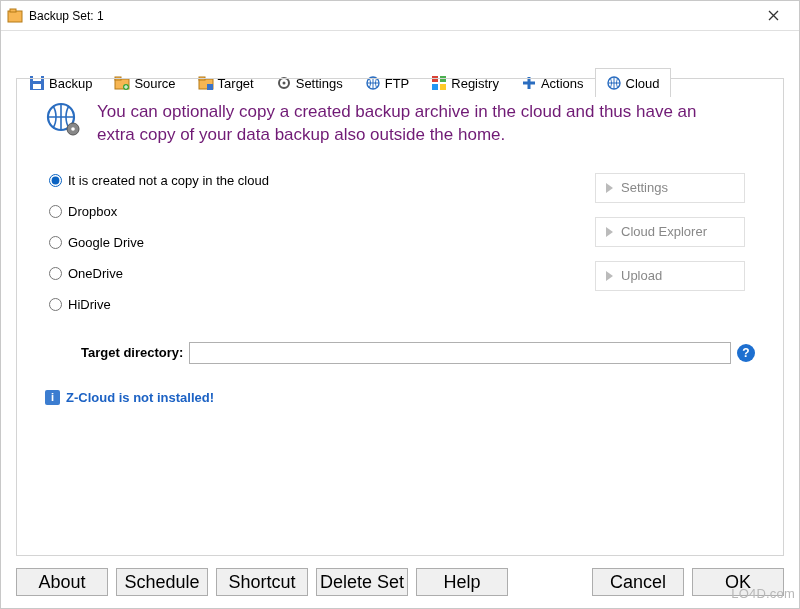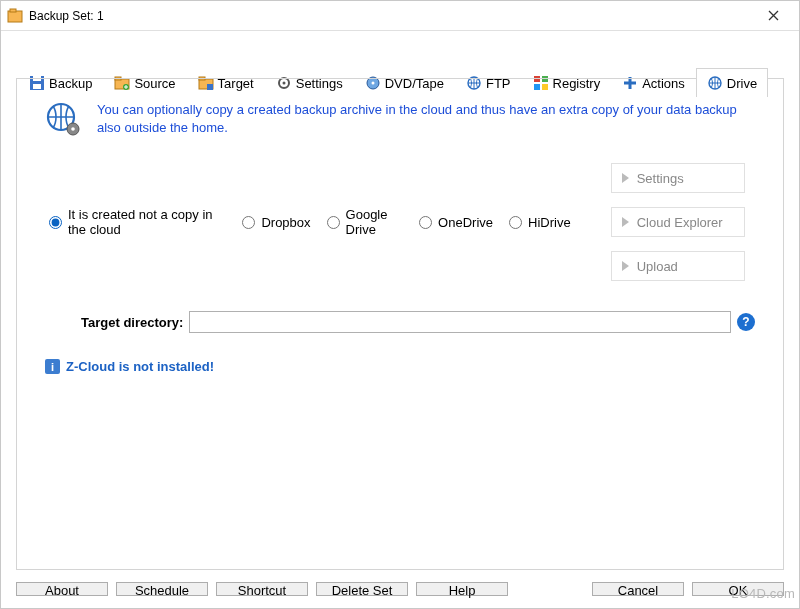--- a/index.html
+++ b/index.html
@@ -76,28 +76,28 @@
   flex: 1;
   padding: 22px 28px 18px 28px;
   position: relative;
 }
 .intro {
   display: flex;
   gap: 16px;
   margin-bottom: 26px;
 }
 .intro .big-icon { width: 36px; height: 36px; flex-shrink: 0; }
-.intro .msg { font-size: 13px; color: #1d4ed8; line-height: 1.35; max-width: 640px;}
+.intro .msg { font-size: 17px; color: #701a75; line-height: 1.35; max-width: 640px;}
 .mainrow {
   display: flex;
   gap: 40px;
 }
 .radios {
   display: flex;
-  flex-direction: row;
+  flex-direction: column;
   gap: 16px;
   margin-left: 4px;
 }
 .radio-opt { display: flex; align-items: center; gap: 6px; font-size: 13px; cursor: pointer; }
 .radio-opt input { accent-color: #0a63c2; }
 .sidebtns {
   margin-left: auto;
   margin-right: 10px;
   display: flex;
   flex-direction: column;
@@ -161,25 +161,25 @@
   display: flex; align-items: center; justify-content: center;
   font-size: 11px; font-weight: bold;
   border-radius: 2px;
 }
 .bottom-bar {
   display: flex;
   gap: 8px;
   padding: 12px 0 6px 0;
 }
 .bottom-bar button {
-  height: 14px;
+  height: 28px;
   width: 92px;
   border: 1px solid #adadad;
   background: #f0f0f0;
-  font-size: 13px;
+  font-size: 18px;
   cursor: pointer;
 }
 .bottom-bar .gap { flex: 1; }
 .watermark {
   position: absolute;
   right: 4px;
   bottom: 7px;
   font-size: 13px;
   color: #b8b8b8;
   letter-spacing: .2px;
@@ -243,29 +243,20 @@
             <svg viewBox="0 0 16 16">
               <circle cx="8" cy="8" r="5" fill="none" stroke="#555" stroke-width="2"></circle>
               <circle cx="8" cy="8" r="1.5" fill="#555"></circle>
             </svg>
           </span>
         <span>Settings</span>
       </div>
       <div class="tab">
         <span class="ticon">
             <svg viewBox="0 0 16 16">
-              <circle cx="8" cy="8" r="6" fill="#6fa7e2" stroke="#2a5a9a"></circle>
-              <circle cx="8" cy="8" r="1.5" fill="#fff"></circle>
-            </svg>
-          </span>
-        <span>DVD/Tape</span>
-      </div>
-      <div class="tab">
-        <span class="ticon">
-            <svg viewBox="0 0 16 16">
               <circle cx="8" cy="8" r="6" fill="none" stroke="#2a6dc0" stroke-width="1.4"></circle>
               <path d="M2 8h12M8 2v12M4 3c2 3 2 7 0 10M12 3c-2 3-2 7 0 10" fill="none" stroke="#2a6dc0" stroke-width="1"></path>
             </svg>
           </span>
         <span>FTP</span>
       </div>
       <div class="tab">
         <span class="ticon">
             <svg viewBox="0 0 16 16">
               <rect x="1" y="1" width="6" height="6" fill="#d94336"></rect>
@@ -284,21 +275,21 @@
           </span>
         <span>Actions</span>
       </div>
       <div class="tab active">
         <span class="ticon">
             <svg viewBox="0 0 16 16">
               <circle cx="8" cy="8" r="6" fill="none" stroke="#2a6dc0" stroke-width="1.4"></circle>
               <path d="M2 8h12M8 2v12M4 3c2 3 2 7 0 10M12 3c-2 3-2 7 0 10" fill="none" stroke="#2a6dc0" stroke-width="1"></path>
             </svg>
           </span>
-        <span>Drive</span>
+        <span>Cloud</span>
       </div>
     </div>
 
     <div class="panel">
       <div class="intro">
         <span class="big-icon">
           <svg viewBox="0 0 36 36">
             <circle cx="16" cy="16" r="13" fill="none" stroke="#2a6dc0" stroke-width="2.2"></circle>
             <path d="M3 16h26M16 3v26" stroke="#2a6dc0" stroke-width="1.6"></path>
             <path d="M8 5c4 6 4 16 0 22M24 5c-4 6-4 16 0 22" fill="none" stroke="#2a6dc0" stroke-width="1.6"></path>

